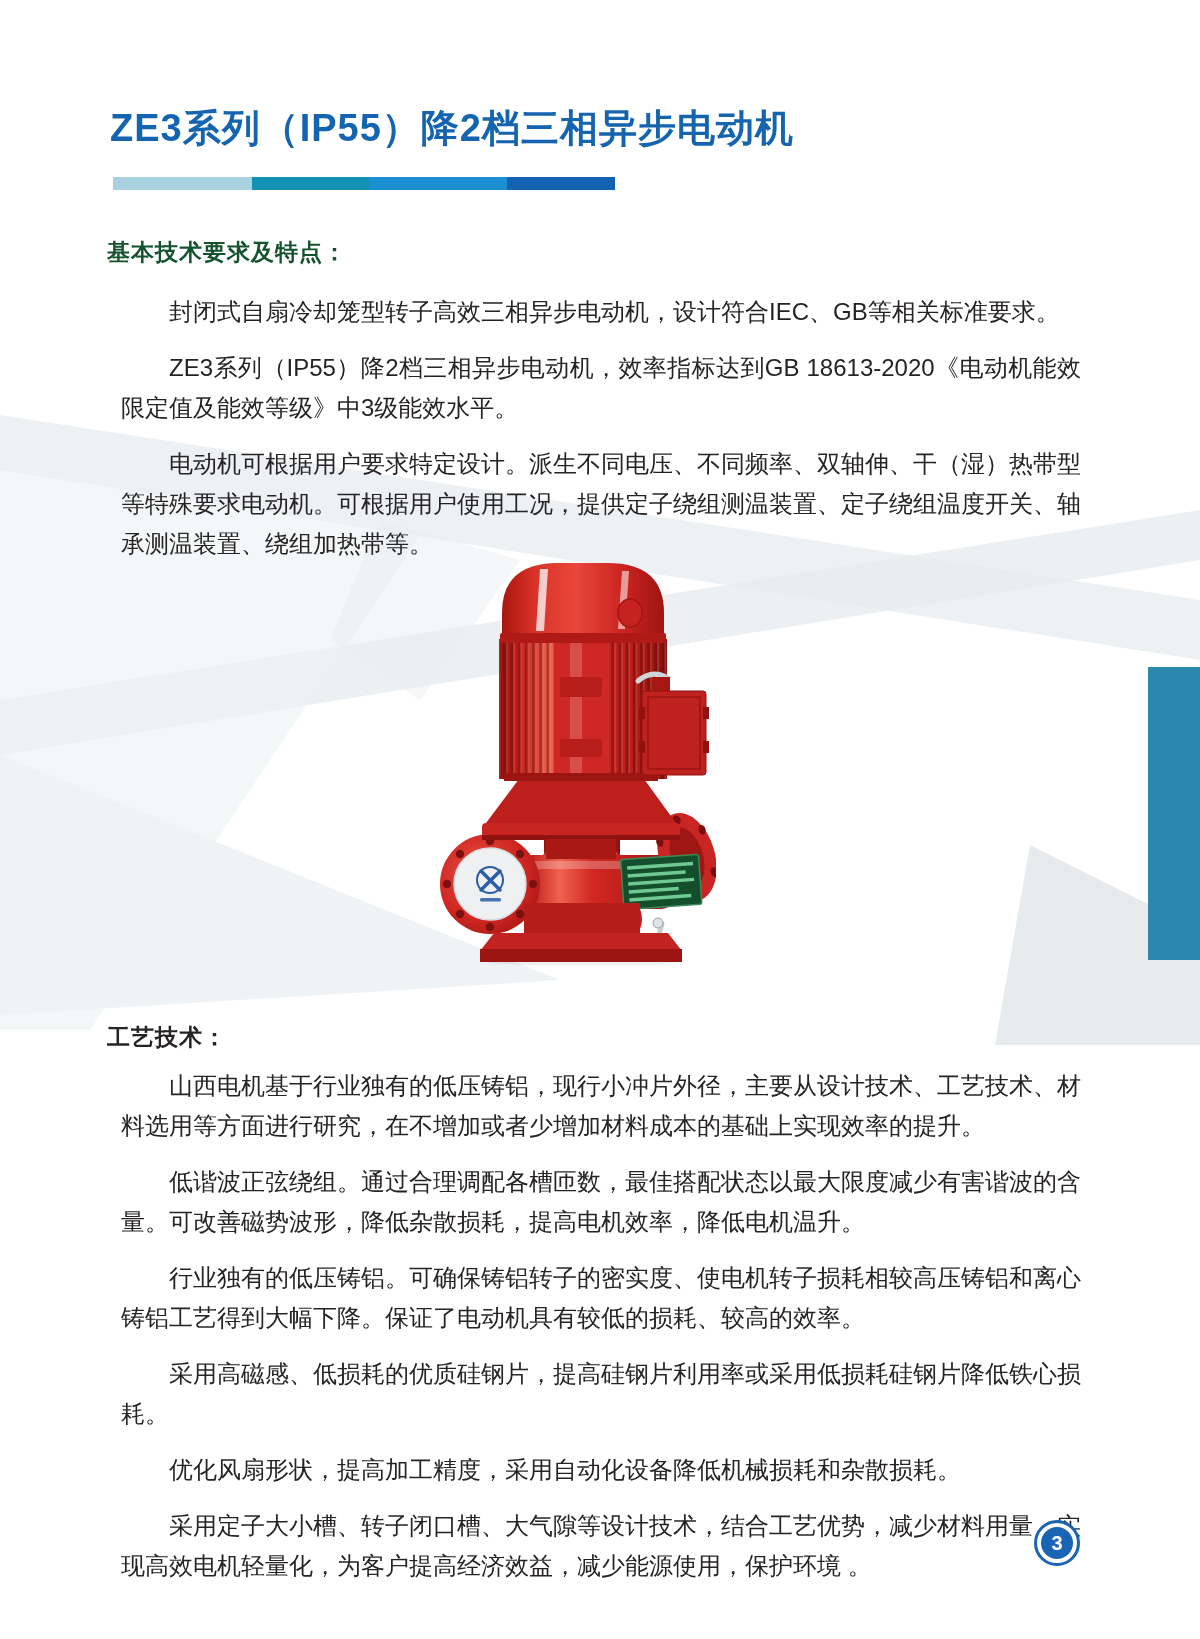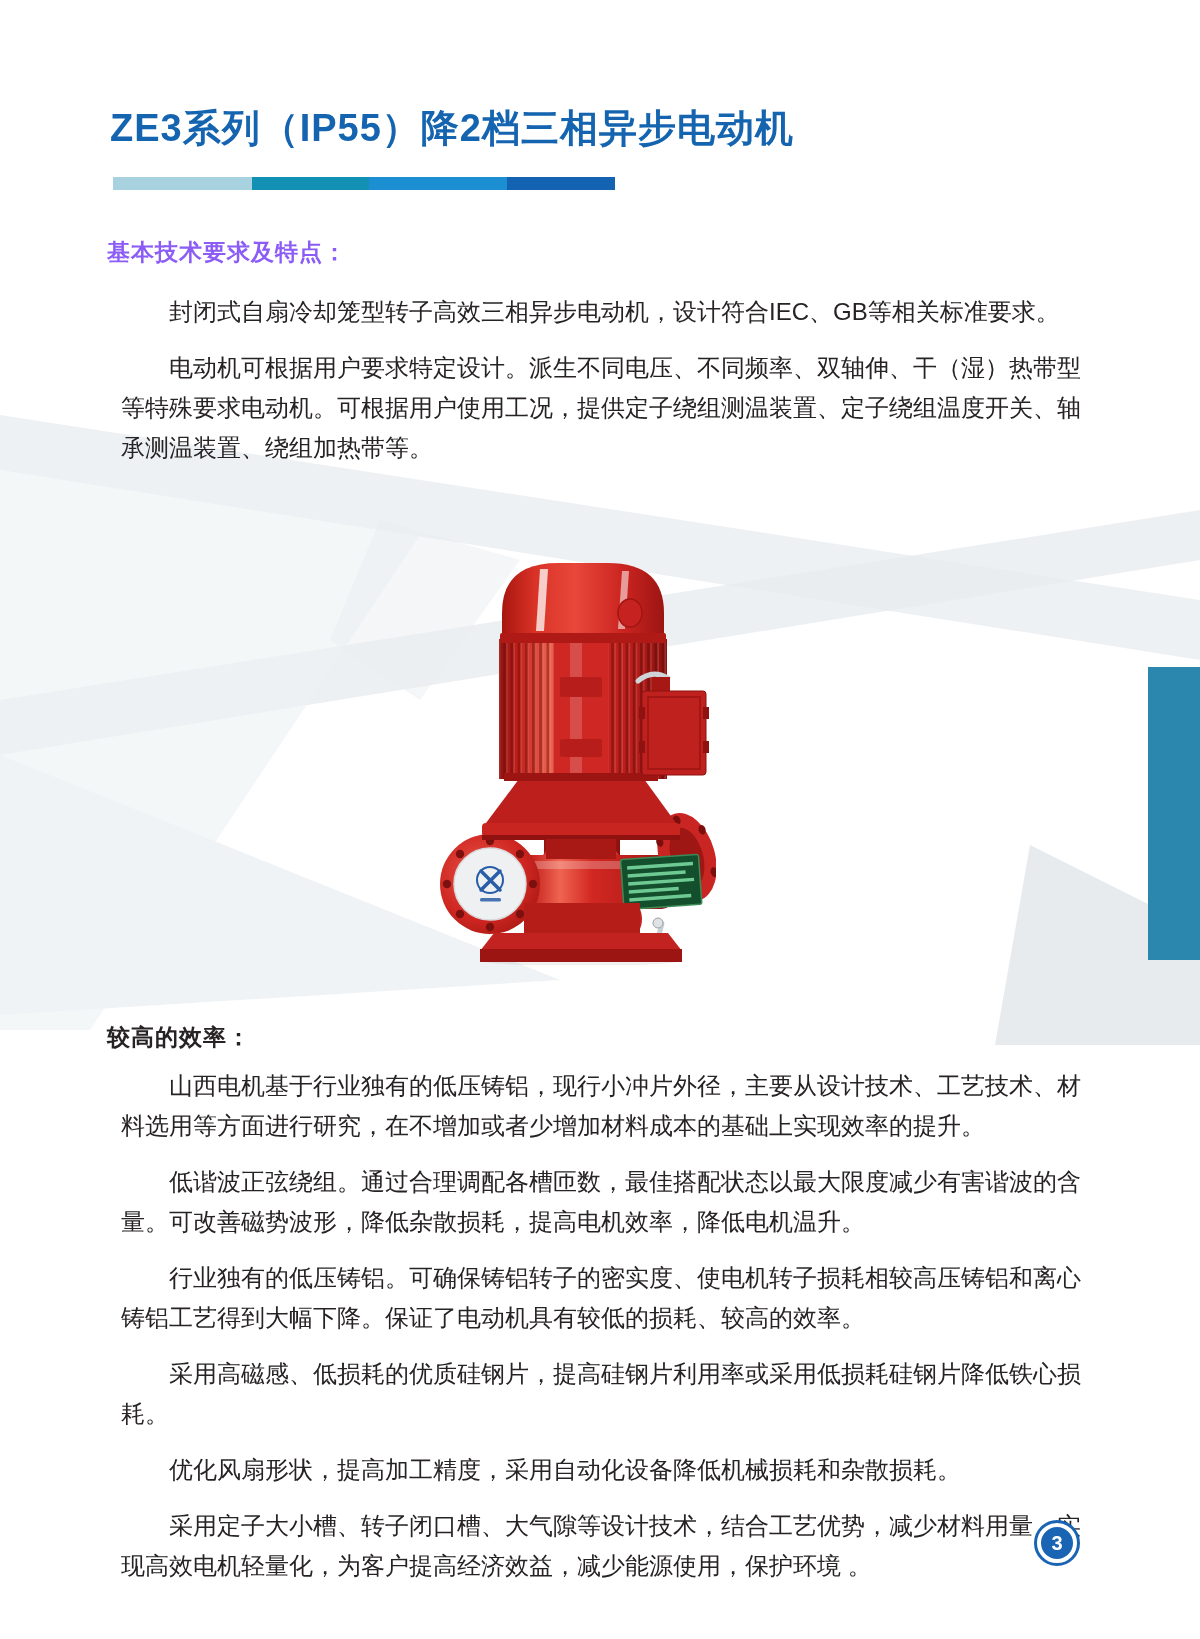--- a/index.html
+++ b/index.html
@@ -12,21 +12,21 @@
   .page-title { position:absolute; left:110px; top:103px; font-size:38px; font-weight:bold;
     color:#1464b0; letter-spacing:1px; white-space:nowrap; }
 
   .title-underline { position:absolute; left:113px; top:177px; width:502px; height:13px; display:flex; }
   .title-underline .seg1 { width:139px; background:#a9d2e0; }
   .title-underline .seg2 { width:117px; background:#1291b4; }
   .title-underline .seg3 { width:138px; background:#1b8fd2; }
   .title-underline .seg4 { width:108px; background:#1463b2; }
 
   .sec-heading { position:absolute; font-size:23px; font-weight:600; letter-spacing:1px; }
-  .sec-heading.blue { left:107px; top:237px; color:#8b5cf6; }
+  .sec-heading.blue { left:107px; top:237px; color:#14532d; }
   .sec-heading.dark { left:107px; top:1022px; color:#272324; }
 
   .body-block { position:absolute; left:105px; width:992px; color:#272324;
     font-size:24px; line-height:40px; text-align:justify; }
   .body-block.first { top:276px; }
   .body-block.second { top:1050px; }
   .body-block p { text-indent:2em; margin:16px; }
 
   .figure-wrap { position:absolute; left:424px; top:527px; width:292px; height:438px; }
 
@@ -60,20 +60,21 @@
   <div class="title-underline">
     <span class="seg1"></span>
     <span class="seg2"></span>
     <span class="seg3"></span>
     <span class="seg4"></span>
   </div>
 
   <h2 class="sec-heading blue">基本技术要求及特点：</h2>
   <div class="body-block first">
     <p>封闭式自扇冷却笼型转子高效三相异步电动机，设计符合IEC、GB等相关标准要求。</p>
+    <p>ZE3系列（IP55）降2档三相异步电动机，效率指标达到GB 18613-2020《电动机能效限定值及能效等级》中3级能效水平。</p>
     <p>电动机可根据用户要求特定设计。派生不同电压、不同频率、双轴伸、干（湿）热带型等特殊要求电动机。可根据用户使用工况，提供定子绕组测温装置、定子绕组温度开关、轴承测温装置、绕组加热带等。</p>
   </div>
 
   <div class="figure-wrap">
     <svg viewBox="0 0 292 438" width="292" height="438" aria-hidden="true">
       <defs>
         <linearGradient id="gBody" x1="0" y1="0" x2="1" y2="0">
           <stop offset="0" stop-color="#8f1310"></stop>
             <stop offset="0.12" stop-color="#c4201c"></stop>
           <stop offset="0.3" stop-color="#ef6450"></stop>
@@ -198,21 +199,21 @@
       </g>
 
       <g>
         <rect x="100" y="376" width="116" height="34" fill="#b51d19"></rect>
         <polygon points="70,406 244,406 258,424 56,424" fill="#c32320"></polygon>
         <rect x="56" y="422" width="202" height="13" fill="#9c1512"></rect>
       </g>
     </svg>
   </div>
 
-  <h2 class="sec-heading dark">较高的效率：</h2>
+  <h2 class="sec-heading dark">工艺技术：</h2>
   <div class="body-block second">
     <p>山西电机基于行业独有的低压铸铝，现行小冲片外径，主要从设计技术、工艺技术、材料选用等方面进行研究，在不增加或者少增加材料成本的基础上实现效率的提升。</p>
     <p>低谐波正弦绕组。通过合理调配各槽匝数，最佳搭配状态以最大限度减少有害谐波的含量。可改善磁势波形，降低杂散损耗，提高电机效率，降低电机温升。</p>
     <p>行业独有的低压铸铝。可确保铸铝转子的密实度、使电机转子损耗相较高压铸铝和离心铸铝工艺得到大幅下降。保证了电动机具有较低的损耗、较高的效率。</p>
     <p>采用高磁感、低损耗的优质硅钢片，提高硅钢片利用率或采用低损耗硅钢片降低铁心损耗。</p>
     <p>优化风扇形状，提高加工精度，采用自动化设备降低机械损耗和杂散损耗。</p>
     <p>采用定子大小槽、转子闭口槽、大气隙等设计技术，结合工艺优势，减少材料用量，实现高效电机轻量化，为客户提高经济效益，减少能源使用，保护环境 。</p>
   </div>
 
   <div class="page-badge">

